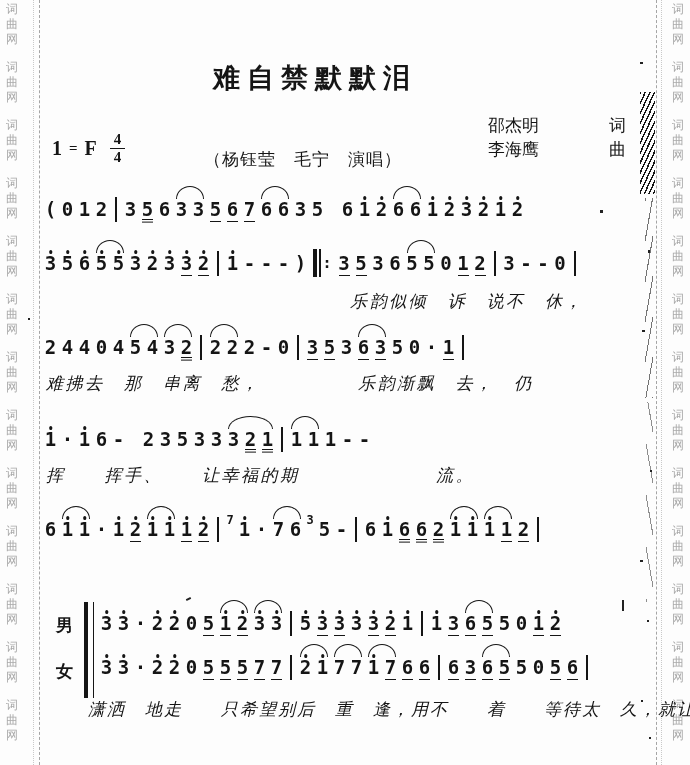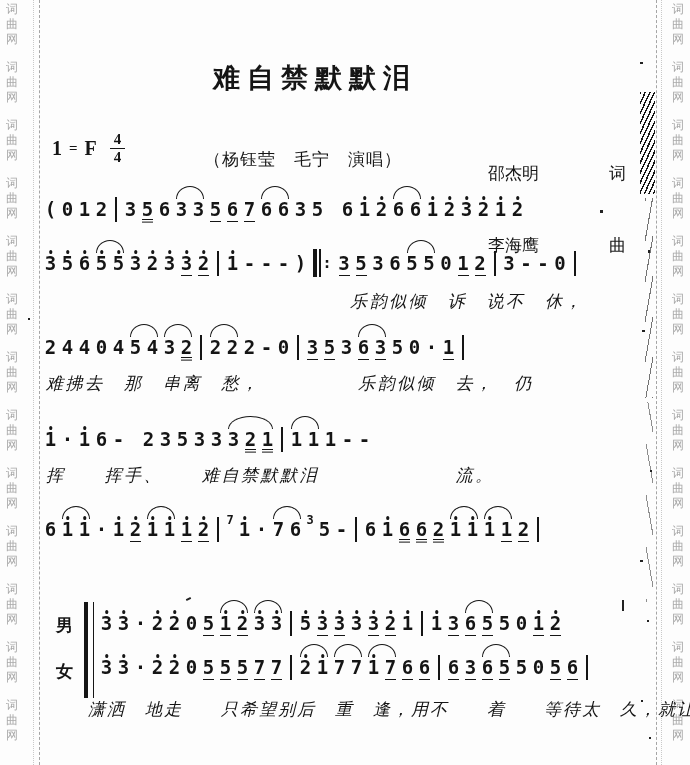--- a/index.html
+++ b/index.html
@@ -17,21 +17,21 @@
   .title{position:absolute;left:0;right:60px;top:60px;text-align:center;
          font-size:27px;font-weight:bold;letter-spacing:7px;}
   .keysig{position:absolute;left:52px;top:132px;display:flex;align-items:center;gap:7px;
           font-weight:bold;font-size:20px;}
   .keysig .eq{font-size:15px;}
   .frac{display:flex;flex-direction:column;align-items:center;font-size:15px;line-height:15px;margin-left:6px;}
   .frac .top{border-bottom:1.6px solid #151515;padding:0 4px 1px;}
   .frac .bot{padding-top:1px;}
   .performers{position:absolute;left:204px;top:148px;font-size:17px;letter-spacing:1px;}
   .credits{position:absolute;left:488px;top:114px;width:138px;font-size:17px;}
-  .credit-row{display:flex;justify-content:space-between;line-height:24px;margin-top:48px;}
+  .credit-row{display:flex;justify-content:space-between;line-height:24px;}
   
   .row{position:absolute;left:42px;display:flex;align-items:center;height:34px;white-space:nowrap;}
   .tok{display:inline-block;width:14px;text-align:center;position:relative;
        font:bold 19px "DejaVu Sans Mono",monospace;line-height:34px;margin:0 1.5px;}
   .tok.hi::before{content:"";position:absolute;top:4px;left:50%;transform:translateX(-50%);
        width:3.5px;height:3.5px;background:#151515;border-radius:50%;}
   .tok.u1::after{content:"";position:absolute;left:1.5px;right:1.5px;bottom:4px;height:1.5px;background:#151515;}
   .tok.u2::after{content:"";position:absolute;left:1.5px;right:1.5px;bottom:6px;height:1.3px;
        background:#151515;box-shadow:0 2.6px 0 #151515;}
   .tok.sm{width:9px;font-size:12px;transform:translateY(-9px);line-height:14px;}
@@ -334,21 +334,21 @@
       <span class="slur">
         <span class="tok u1">6</span>
         <span class="tok u1">3</span>
       </span>
       <span class="tok">5</span>
       <span class="tok">0</span>
       <span class="tok">·</span>
       <span class="tok u1">1</span>
       <span class="bar"></span>
     </div>
-  <div class="lyrics" style="left:46px;top:372px;">难拂去　那　串离　愁，　　　　　乐韵似倾　去，　仍</div>
+  <div class="lyrics" style="left:46px;top:372px;">难拂去　那　串离　愁，　　　　　乐韵渐飘　去，　仍</div>
 
   <div class="row" style="top:422px;">
       <span class="tok hi">1</span>
       <span class="tok">·</span>
       <span class="tok hi">1</span>
       <span class="tok">6</span>
       <span class="tok">-</span>
       <span class="gap"></span>
       <span class="tok">2</span>
       <span class="tok">3</span>
@@ -362,21 +362,21 @@
       </span>
       <span class="bar"></span>
       <span class="slur">
         <span class="tok">1</span>
         <span class="tok">1</span>
       </span>
       <span class="tok">1</span>
       <span class="tok">-</span>
       <span class="tok">-</span>
     </div>
-  <div class="lyrics" style="left:46px;top:464px;">挥　　挥手、　　难自禁默默泪　　　　　　　流。</div>
+  <div class="lyrics" style="left:46px;top:464px;">挥　　挥手、　　让幸福的期　　　　　　　流。</div>
 
   <div class="row" style="top:512px;">
       <span class="tok">6</span>
       <span class="slur">
         <span class="tok hi">1</span>
         <span class="tok hi">1</span>
       </span>
       <span class="tok">·</span>
       <span class="tok hi">1</span>
       <span class="tok hi u1">2</span>

